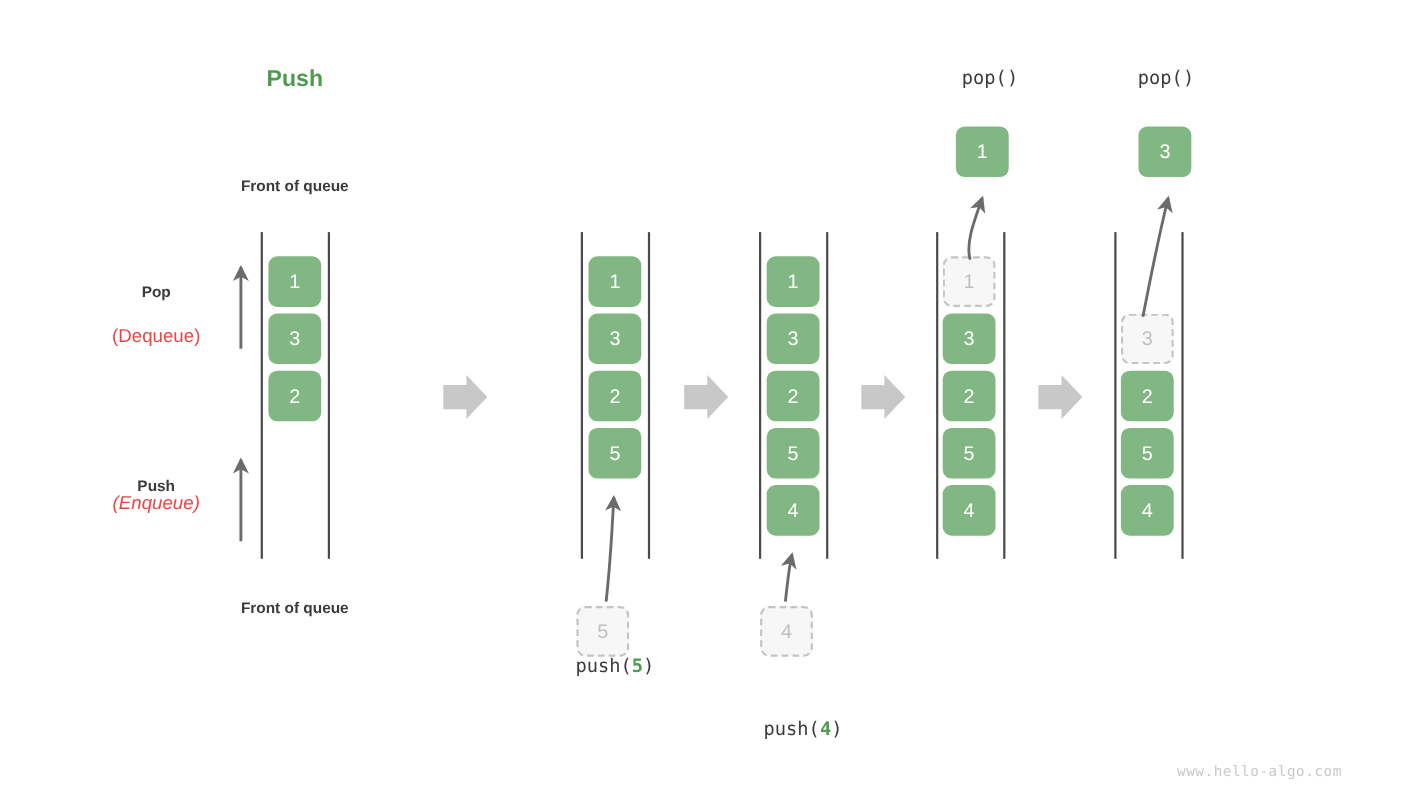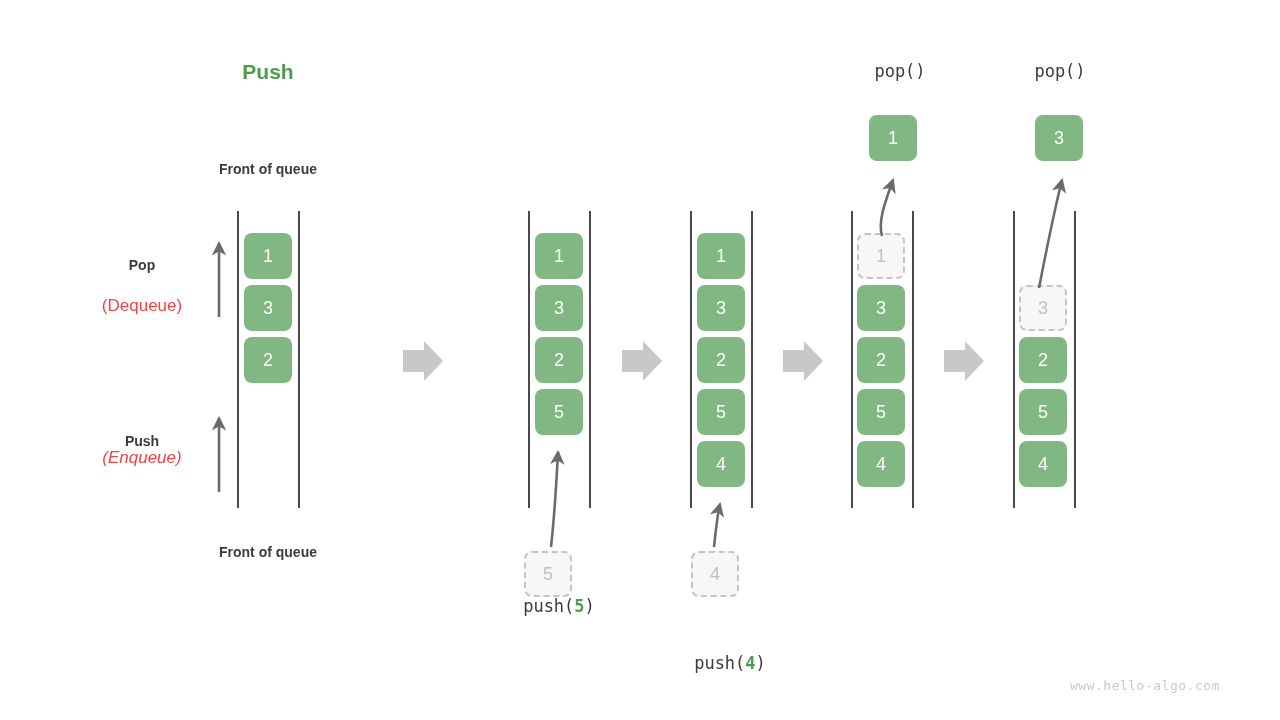--- a/index.html
+++ b/index.html
@@ -183,21 +183,21 @@
 
     <div class="rail" style="left:1013px; top:211px; height:297px;"></div>
     <div class="rail" style="left:1074px; top:211px; height:297px;"></div>
 
     <div class="node ghost" style="left:1019px; top:285px;">3</div>
     <div class="node" style="left:1019px; top:337px;">2</div>
     <div class="node" style="left:1019px; top:389px;">5</div>
     <div class="node" style="left:1019px; top:441px;">4</div>
   </div>
 
-  <div class="watermark" style="left:1070px; top:678px;">www.hello-algo.com</div>
+  <div class="watermark" style="left:1070px; top:694px;">www.hello-algo.com</div>
 
   <svg class="overlay" viewBox="0 0 1280 720">
     <defs>
       <marker id="thinArrow" markerWidth="7" markerHeight="7" refX="5.2" refY="3.3" orient="auto" markerUnits="strokeWidth">
         <path d="M0.4,0.5 L6,3.3 L0.4,6.1 L1.9,3.3 Z" fill="#6b6b6b"></path>
       </marker>
     </defs>
 
     <line x1="219" y1="317" x2="219" y2="243" stroke="#6b6b6b" stroke-width="2.6" marker-end="url(#thinArrow)"></line>
 

